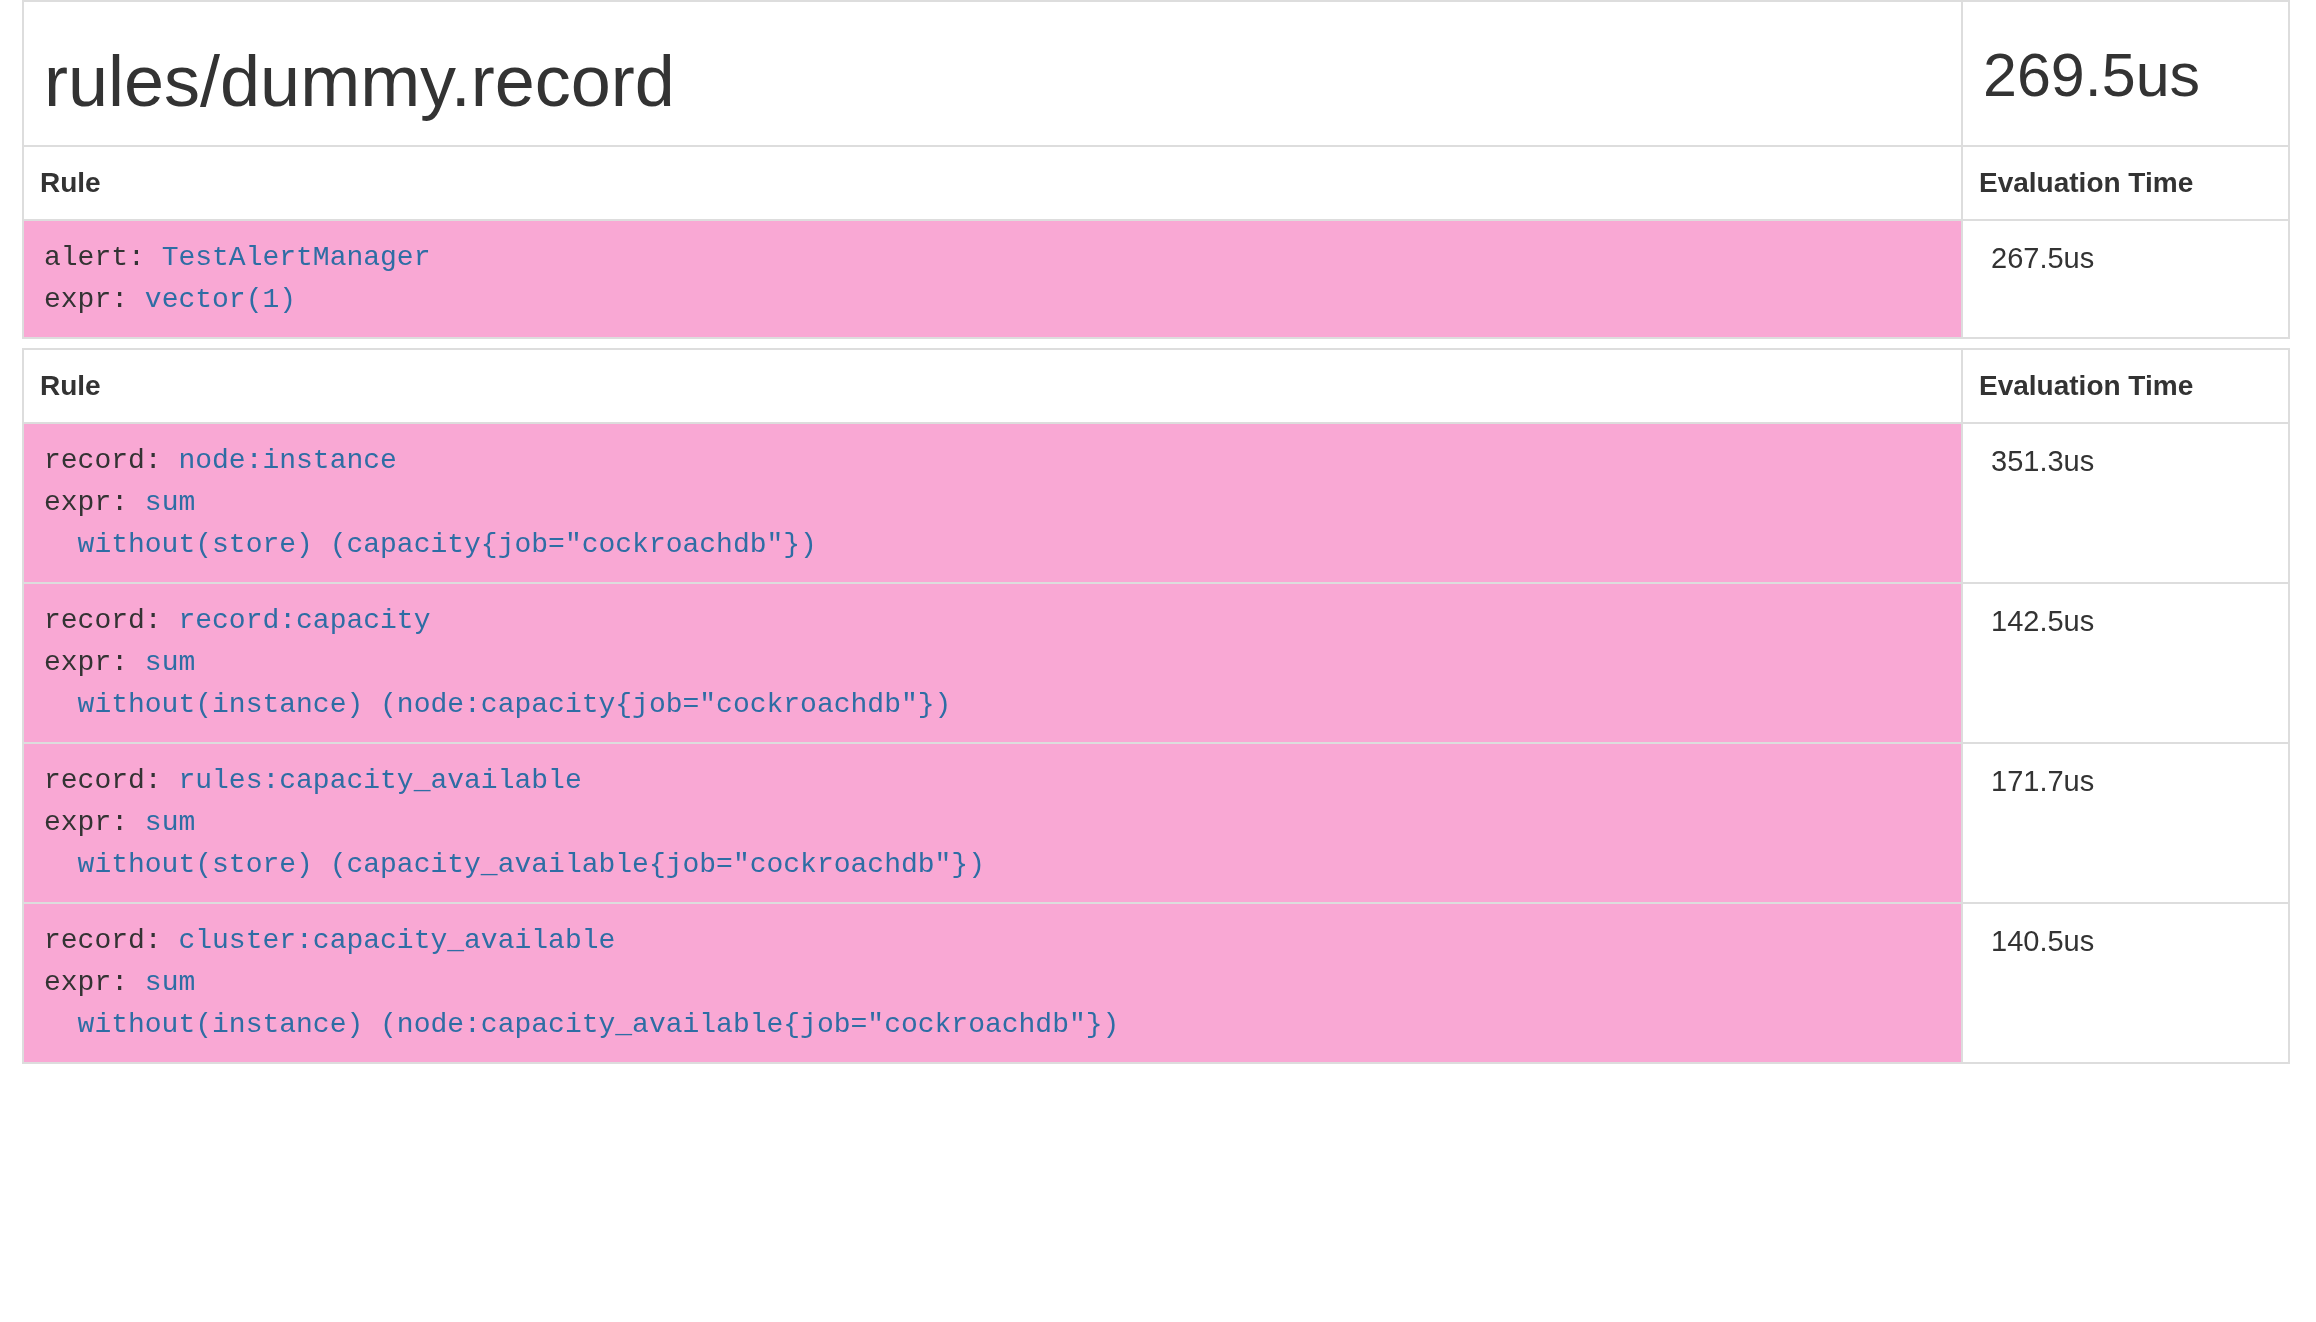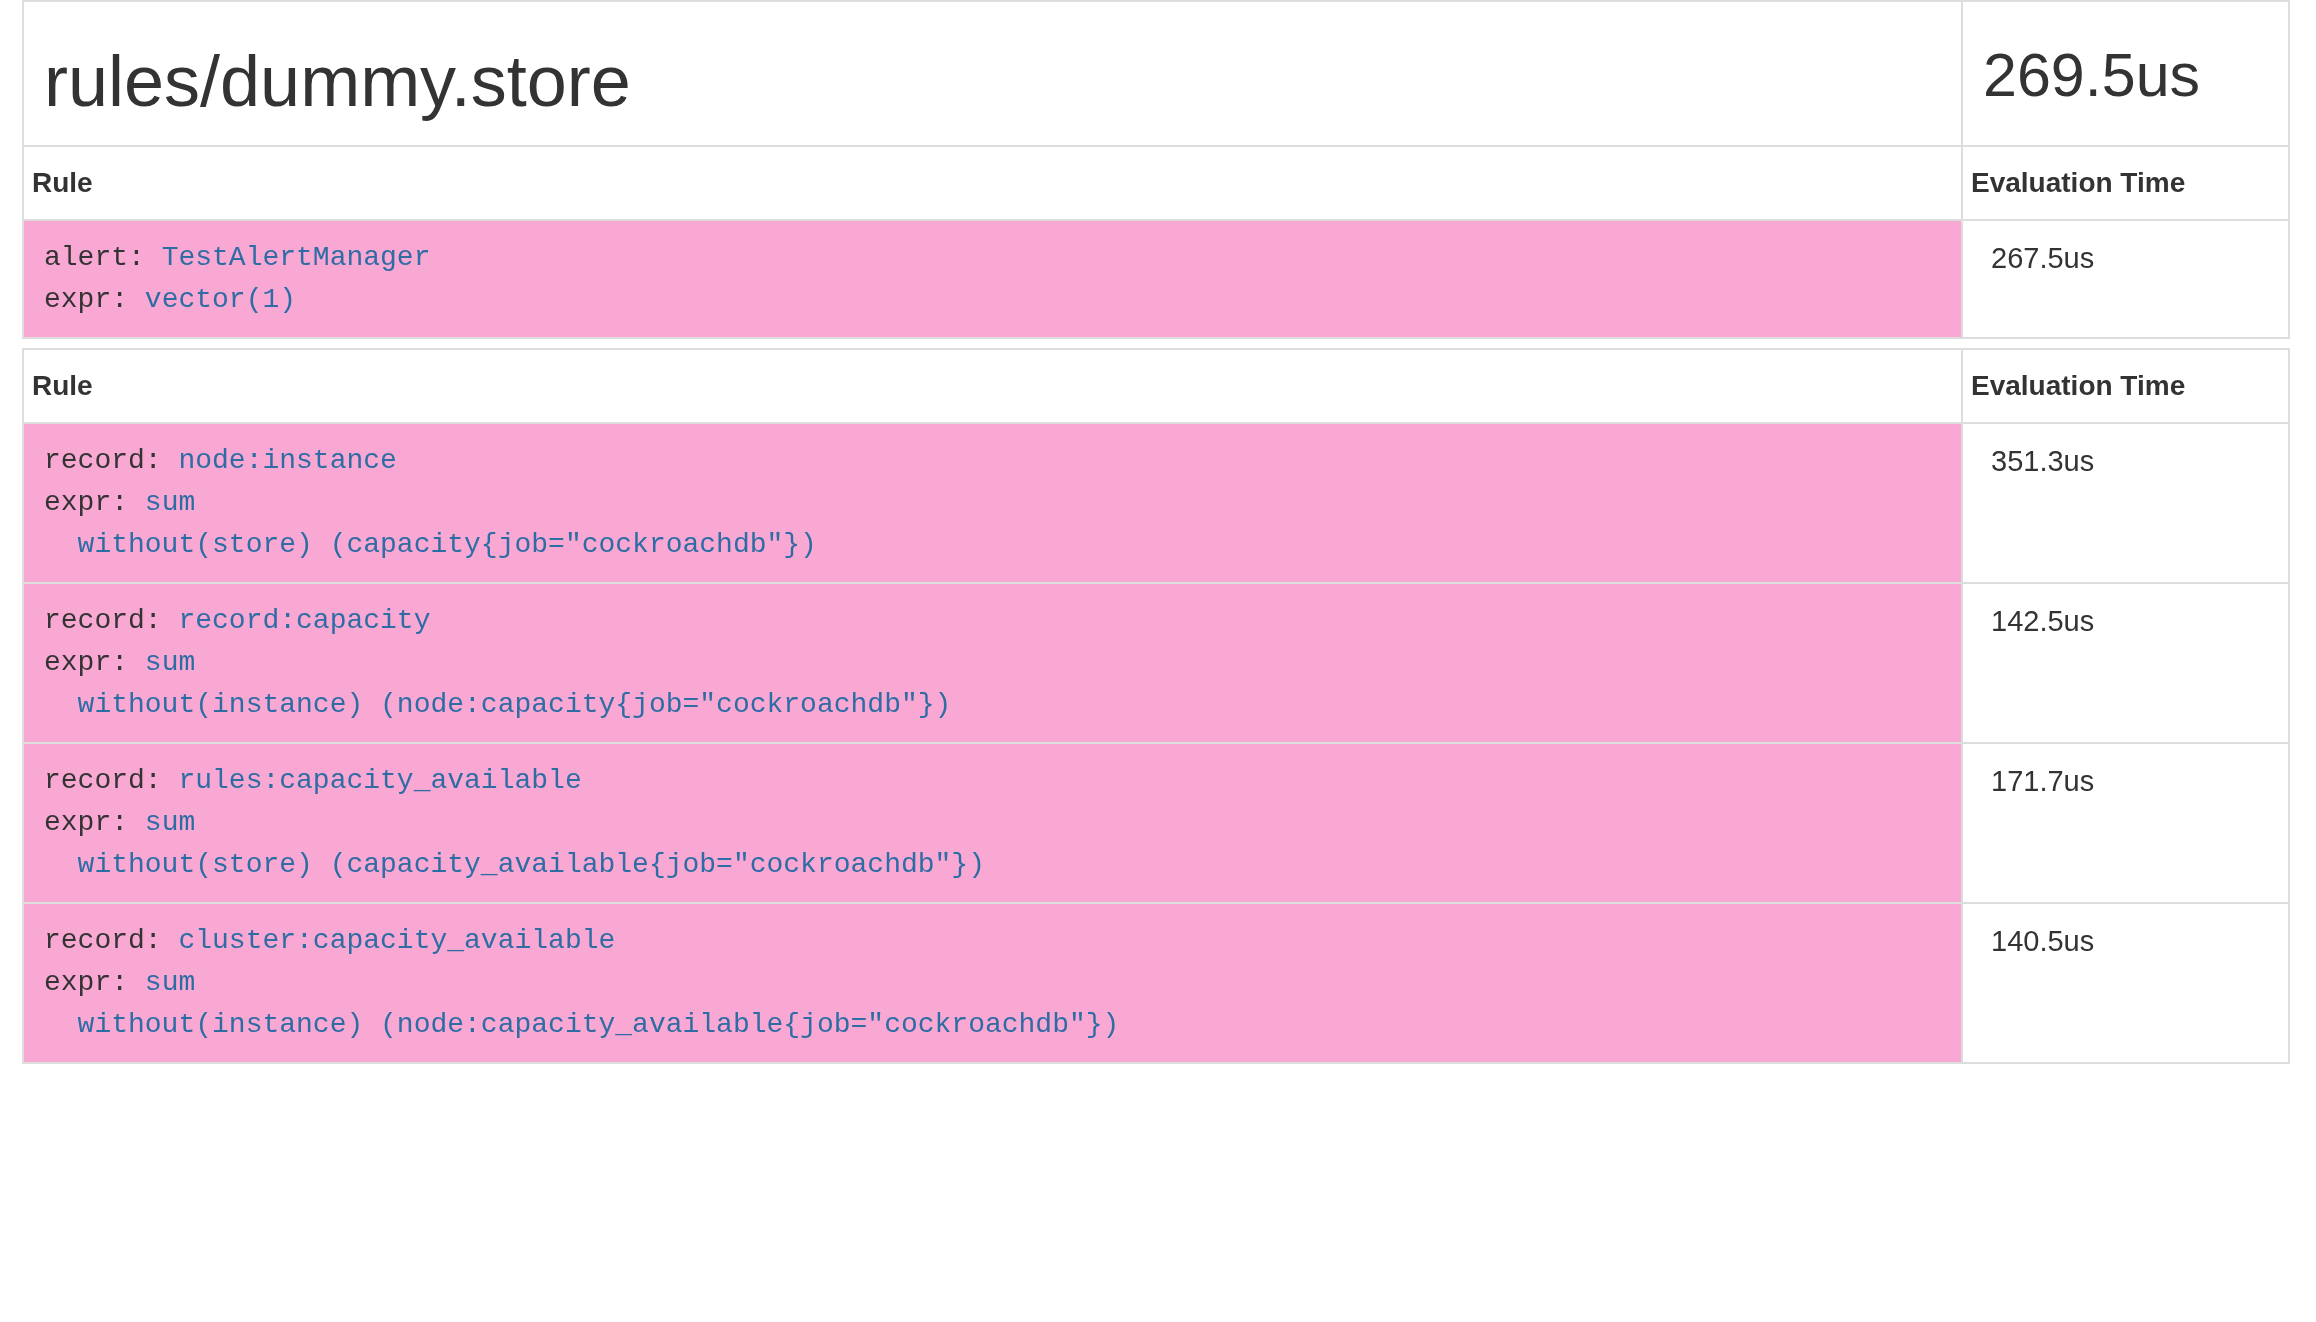--- a/index.html
+++ b/index.html
@@ -48,21 +48,21 @@
     font-weight: 500;
     color: #333333;
     margin: 30px 0 14px 0;
     line-height: 1.1;
     white-space: nowrap;
   }
   h2.group-name { font-size: 72px; }
   h2.group-time { font-size: 61px; }
 
   th.rule-th, th.time-th {
-    padding: 15px 8px;
+    padding: 15px 16px;
     font-size: 28px;
     font-weight: 700;
     line-height: 42px;
     background: #ffffff;
     color: #333333;
   }
 
   td.rule-cell {
     background: #f9a8d4;
     padding: 16px 20px;
@@ -97,21 +97,21 @@
 <div class="page">
   <div id="groups-container">
       <table class="group-table">
         <colgroup>
           <col class="rule-col">
           <col class="time-col">
         </colgroup>
         <tbody>
           <tr>
             <td class="group-name-cell">
-              <h2 class="group-name">rules/dummy.store</h2>
+              <h2 class="group-name">rules/dummy.record</h2>
             </td>
             <td class="group-time-cell">
               <h2 class="group-time">269.5us</h2>
             </td>
           </tr>
           <tr>
             <th class="rule-th">Rule</th>
             <th class="time-th">Evaluation Time</th>
           </tr>
           <tr>

